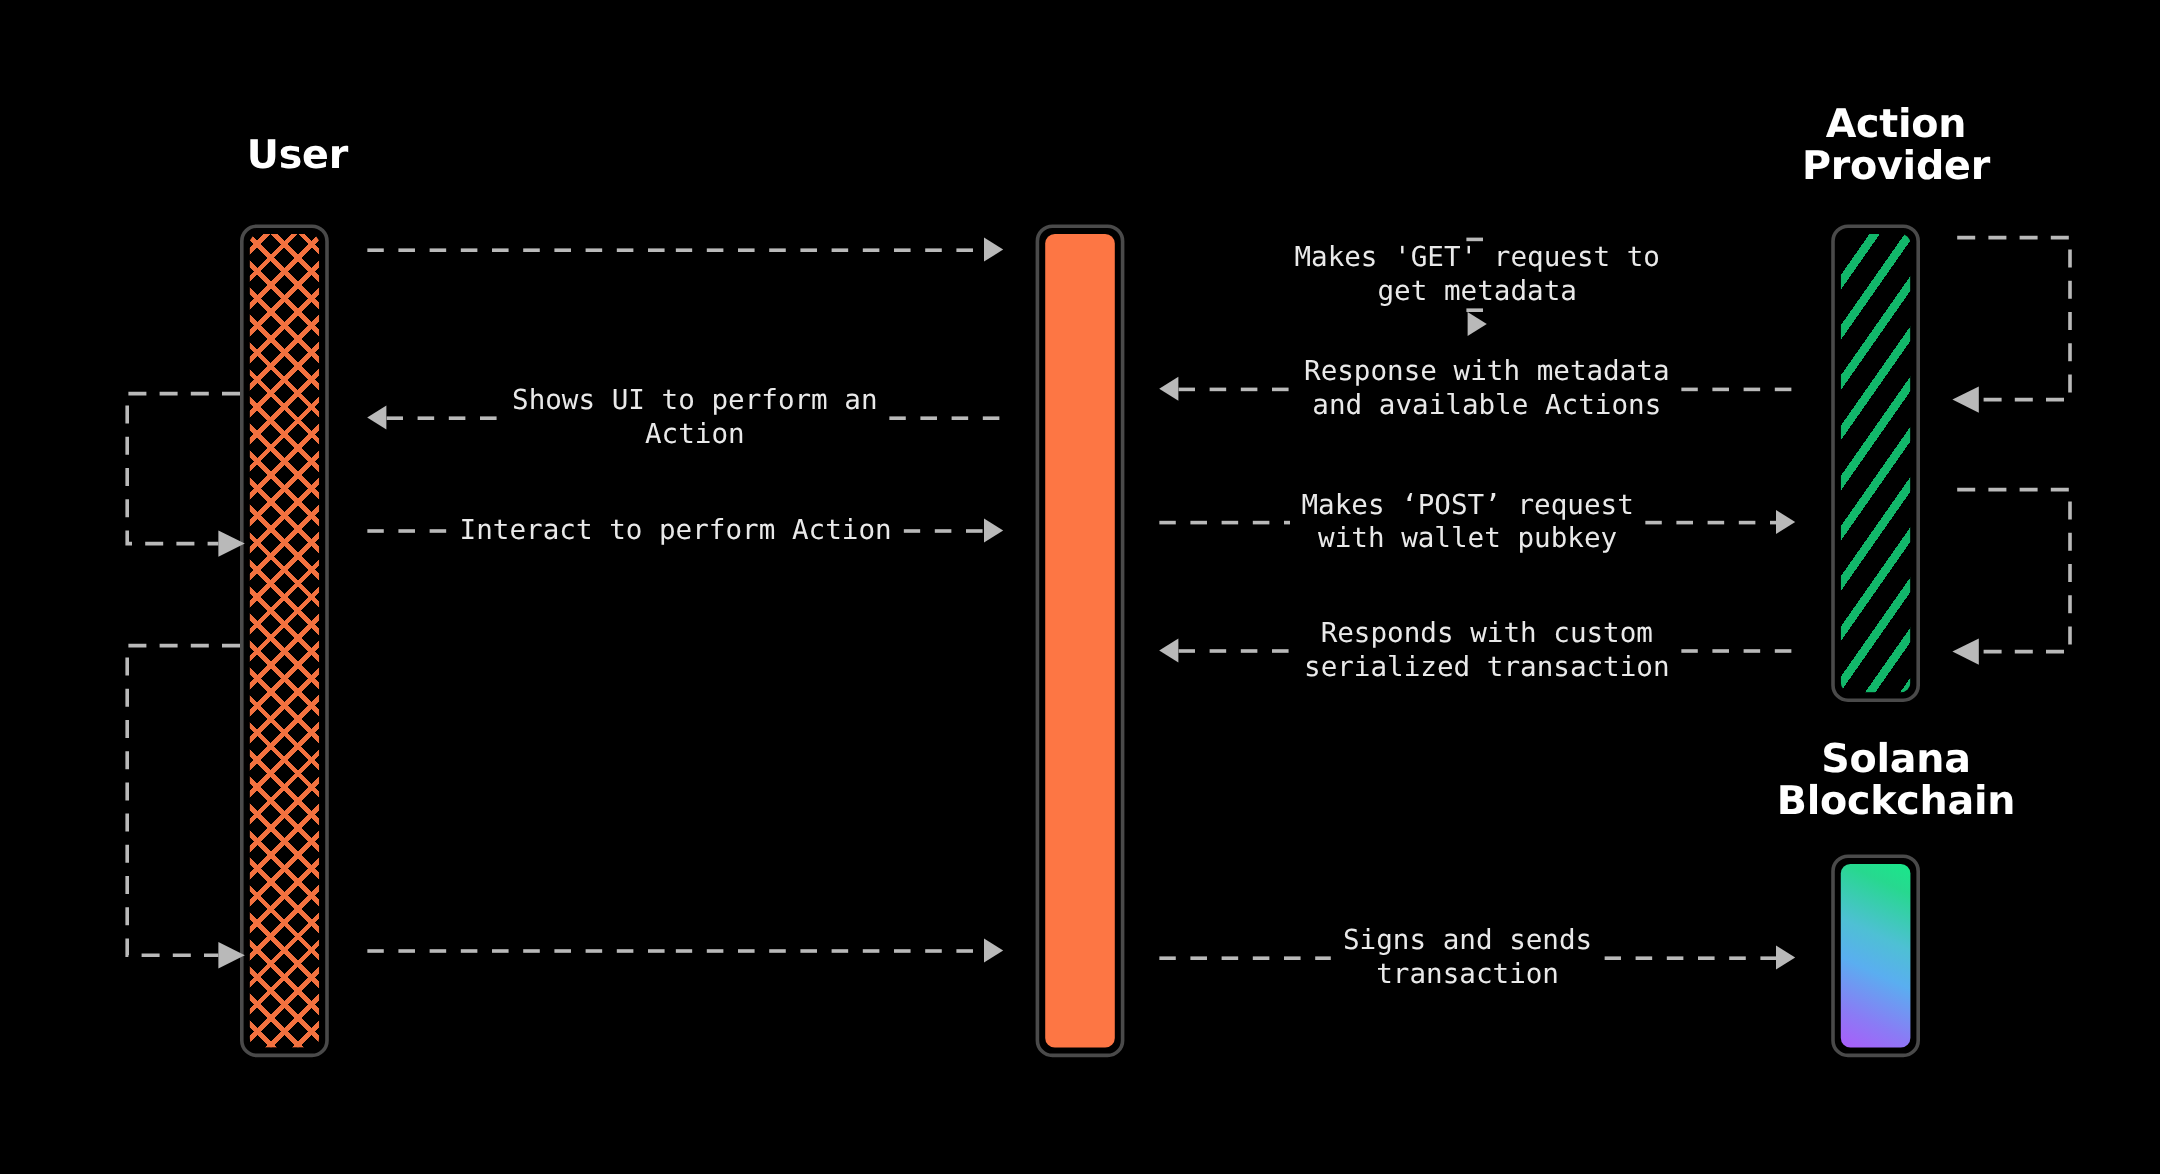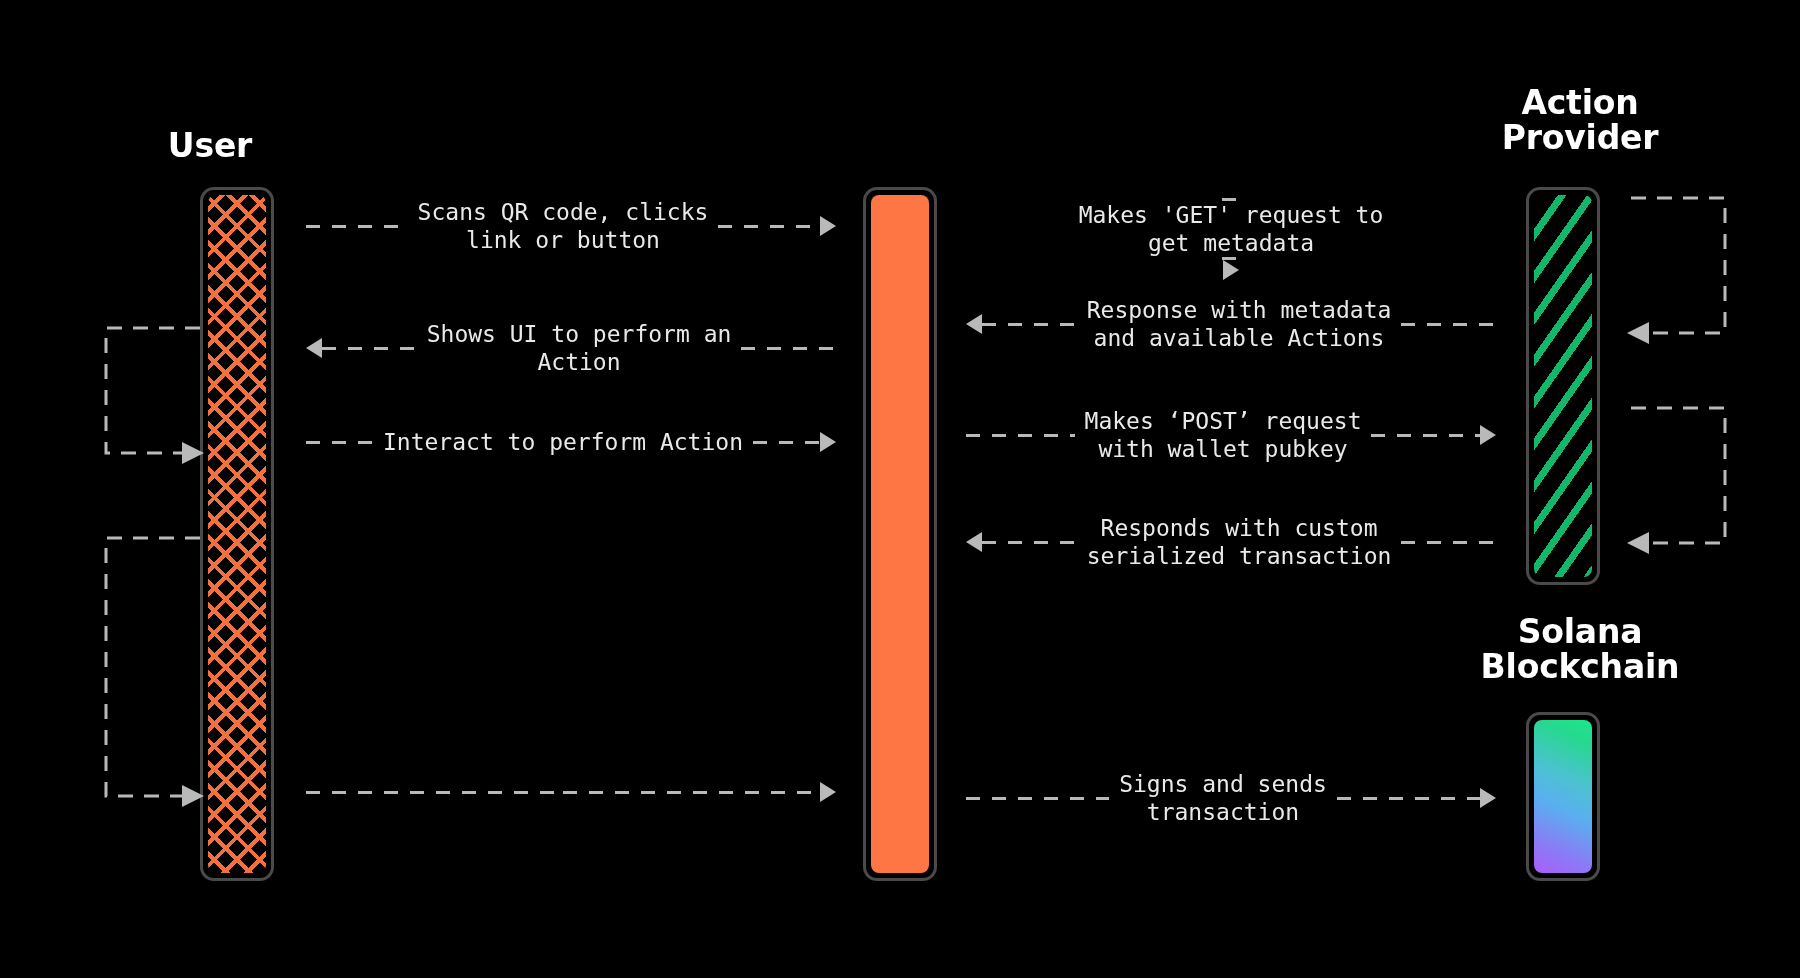--- a/index.html
+++ b/index.html
@@ -93,21 +93,21 @@
 
   
   .loop{position:absolute;}
   .loop svg{display:block;overflow:visible;}
 </style>
 </head>
 <body>
 
 <div id="stage">
 
-  <div class="title" style="left:130px;top:129px;width:160px;">User</div>
+  <div class="title" style="left:130px;top:112px;width:160px;text-align:right;">User</div>
 
 
   <div class="title" style="left:1440px;top:86px;width:280px;">Action
 Provider</div>
 
   <div class="title" style="left:1420px;top:615px;width:320px;">Solana
 Blockchain</div>
 
   <div class="actor-box" style="left:200px;top:187px;width:74px;height:694px;">
     <div class="actor-fill fill-hatch-x"></div>
@@ -120,22 +120,20 @@
   <div class="actor-box" style="left:1526px;top:187px;width:74px;height:398px;">
     <div class="actor-fill fill-hatch-diag"></div>
   </div>
 
   <div class="actor-box" style="left:1526px;top:712px;width:74px;height:169px;">
     <div class="actor-fill fill-gradient"></div>
   </div>
 
   <div class="msg" style="left:306px;top:198px;width:530px;">
     <span class="dash"></span>
-    <span class="msg-label">Scans QR code, clicks
-link or button</span>
     <span class="dash"></span>
     <span class="arrow-r"></span>
   </div>
 
   <div class="msg" style="left:306px;top:298px;width:530px;margin-top:22px;">
     <span class="arrow-l"></span>
     <span class="dash"></span>
     <span class="msg-label">Shows UI to perform an
 Action</span>
     <span class="dash"></span>

